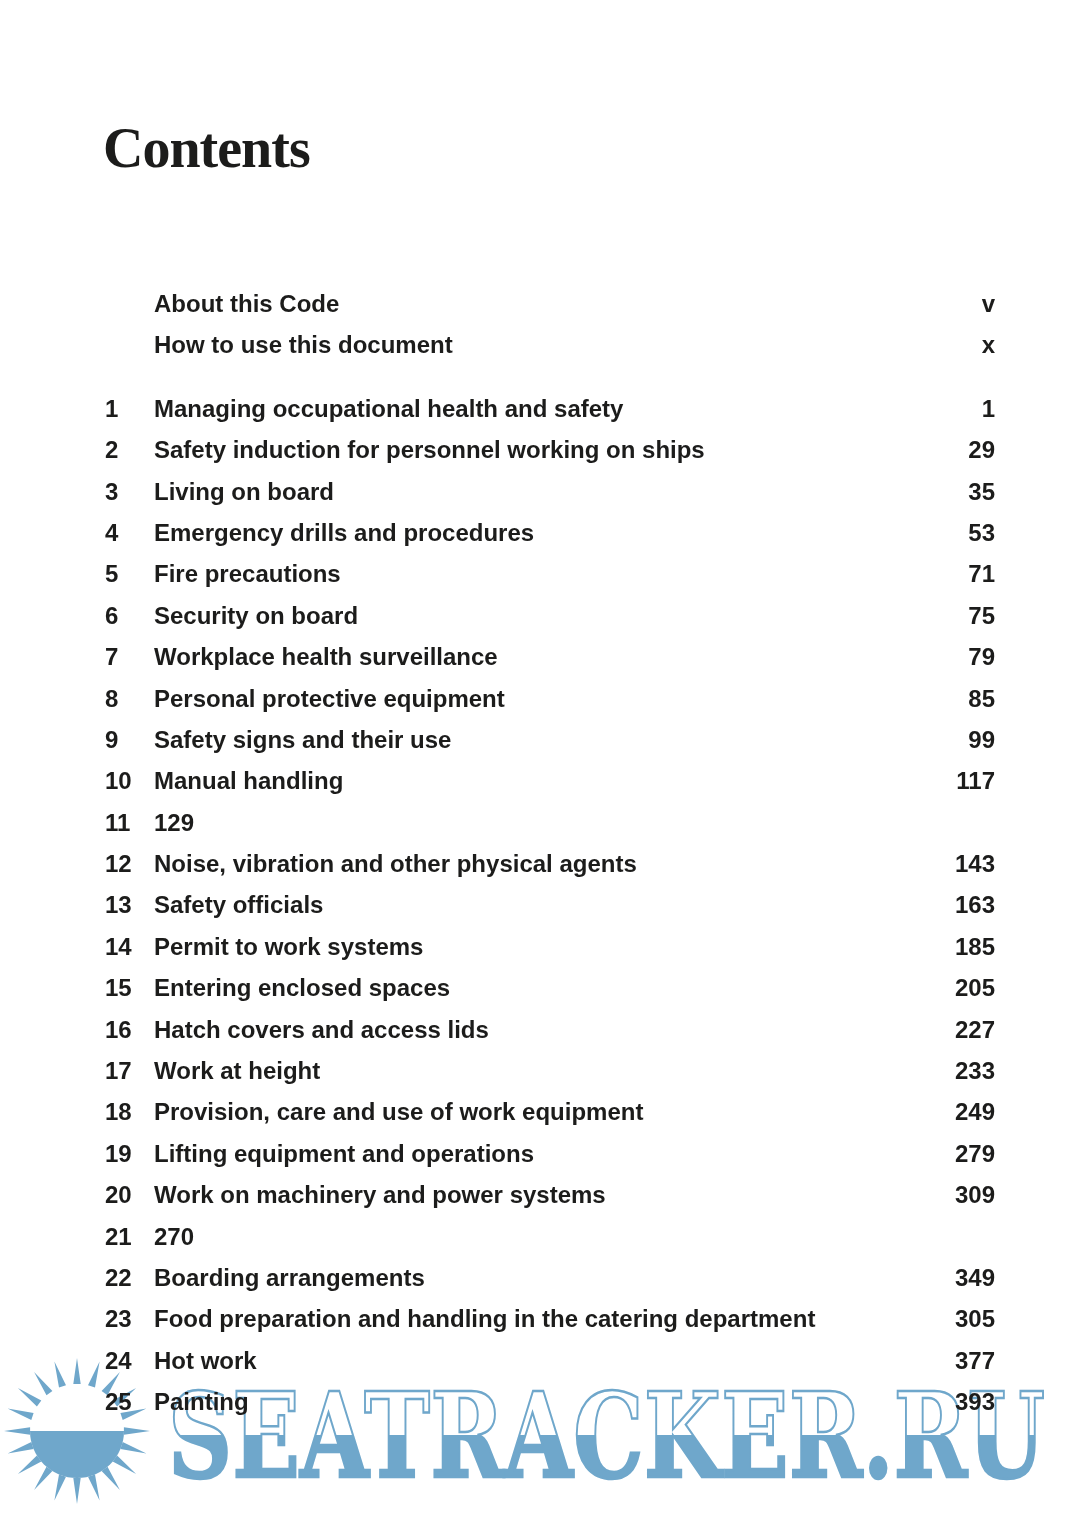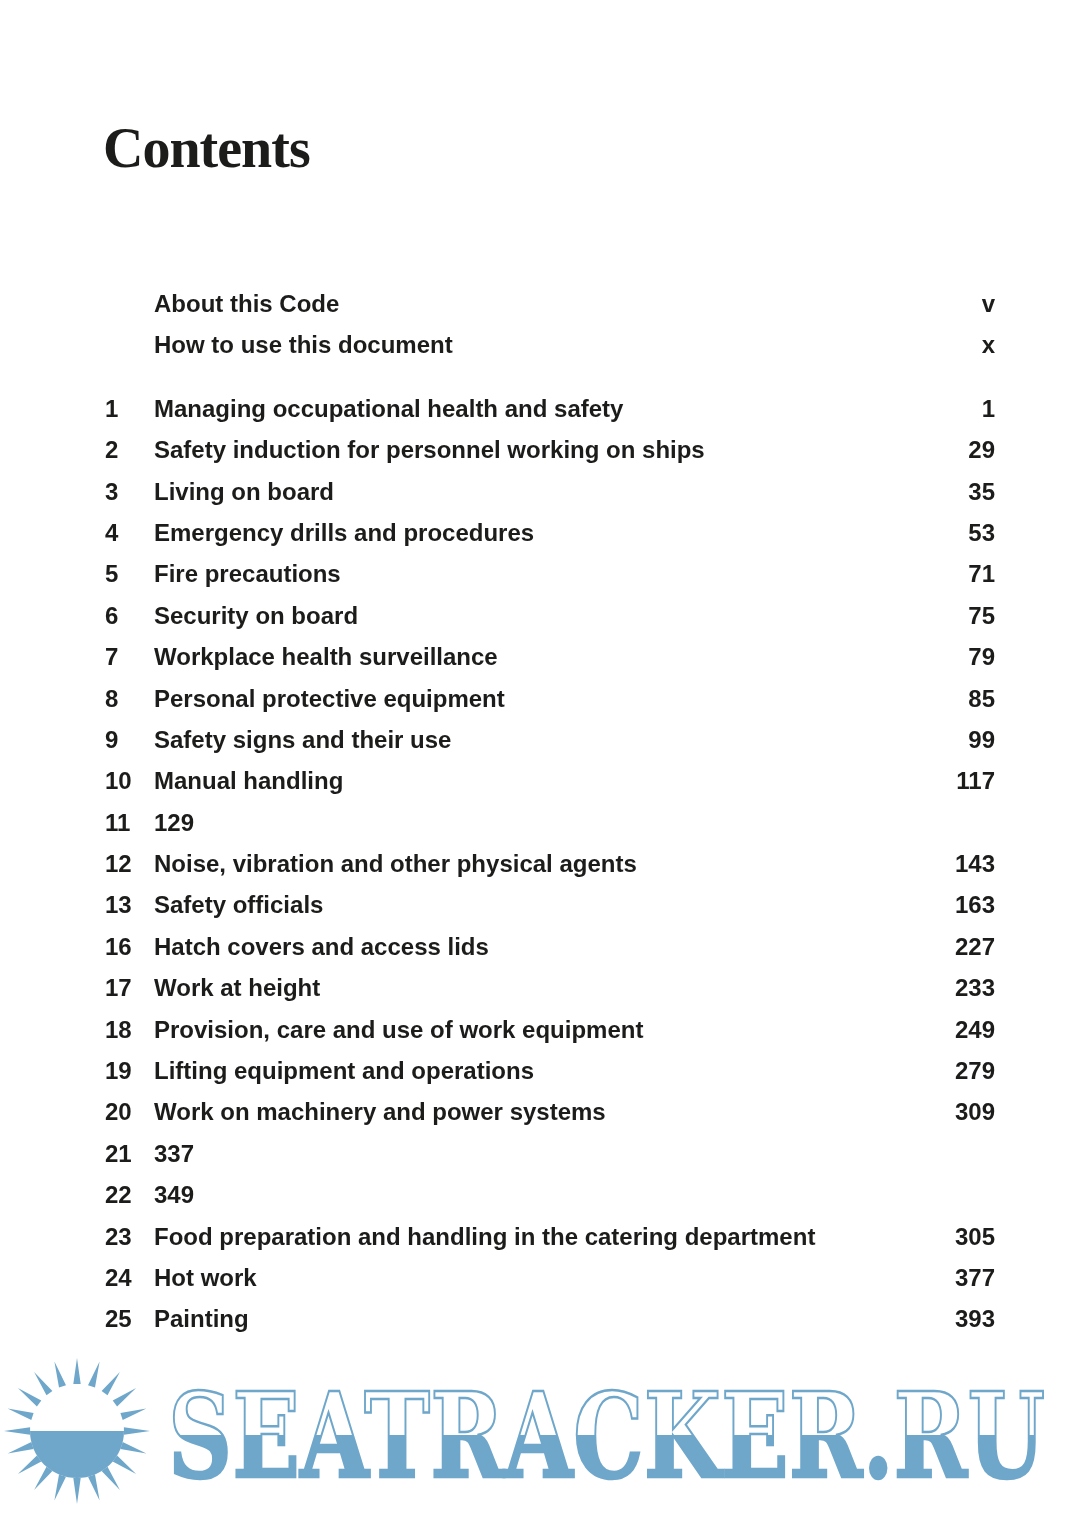--- a/index.html
+++ b/index.html
@@ -136,21 +136,31 @@
     <span class="toc-title">Noise, vibration and other physical agents</span>
     <span class="toc-page">143</span>
   </div>
 
   <div class="toc-row">
     <span class="toc-num">13</span>
     <span class="toc-title">Safety officials</span>
     <span class="toc-page">163</span>
   </div>
 
-
+  <div class="toc-row">
+    <span class="toc-num">14</span>
+    <span class="toc-title">Permit to work systems</span>
+    <span class="toc-page">185</span>
+  </div>
+
+  <div class="toc-row">
+    <span class="toc-num">15</span>
+    <span class="toc-title">Entering enclosed spaces</span>
+    <span class="toc-page">205</span>
+  </div>
 
   <div class="toc-row">
     <span class="toc-num">16</span>
     <span class="toc-title">Hatch covers and access lids</span>
     <span class="toc-page">227</span>
   </div>
 
   <div class="toc-row">
     <span class="toc-num">17</span>
     <span class="toc-title">Work at height</span>
@@ -170,25 +180,26 @@
   </div>
 
   <div class="toc-row">
     <span class="toc-num">20</span>
     <span class="toc-title">Work on machinery and power systems</span>
     <span class="toc-page">309</span>
   </div>
 
   <div class="toc-row">
     <span class="toc-num">21</span>
-    <span class="toc-page">337</span>
+    <span class="toc-page">270</span>
   </div>
 
   <div class="toc-row">
     <span class="toc-num">22</span>
+    <span class="toc-title">Boarding arrangements</span>
     <span class="toc-page">349</span>
   </div>
 
   <div class="toc-row">
     <span class="toc-num">23</span>
     <span class="toc-title">Food preparation and handling in the catering department</span>
     <span class="toc-page">305</span>
   </div>
 
   <div class="toc-row">

